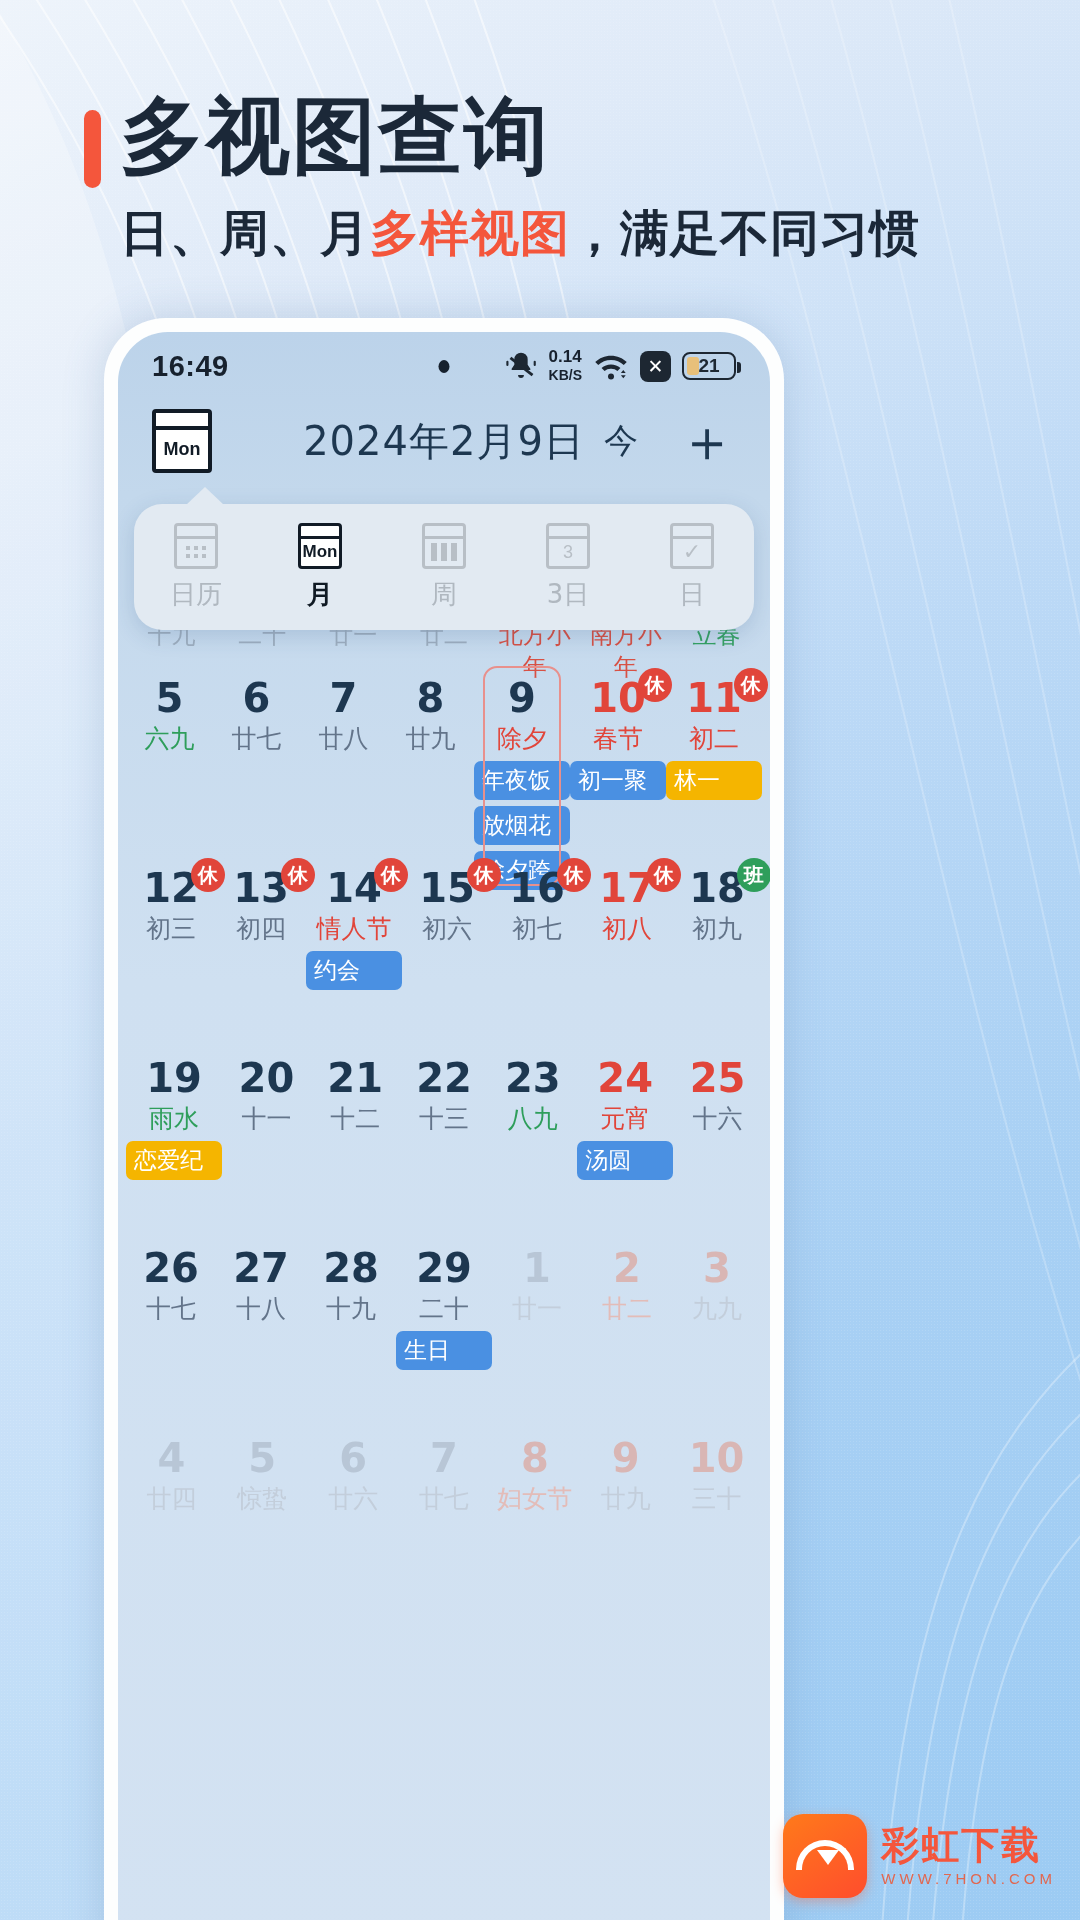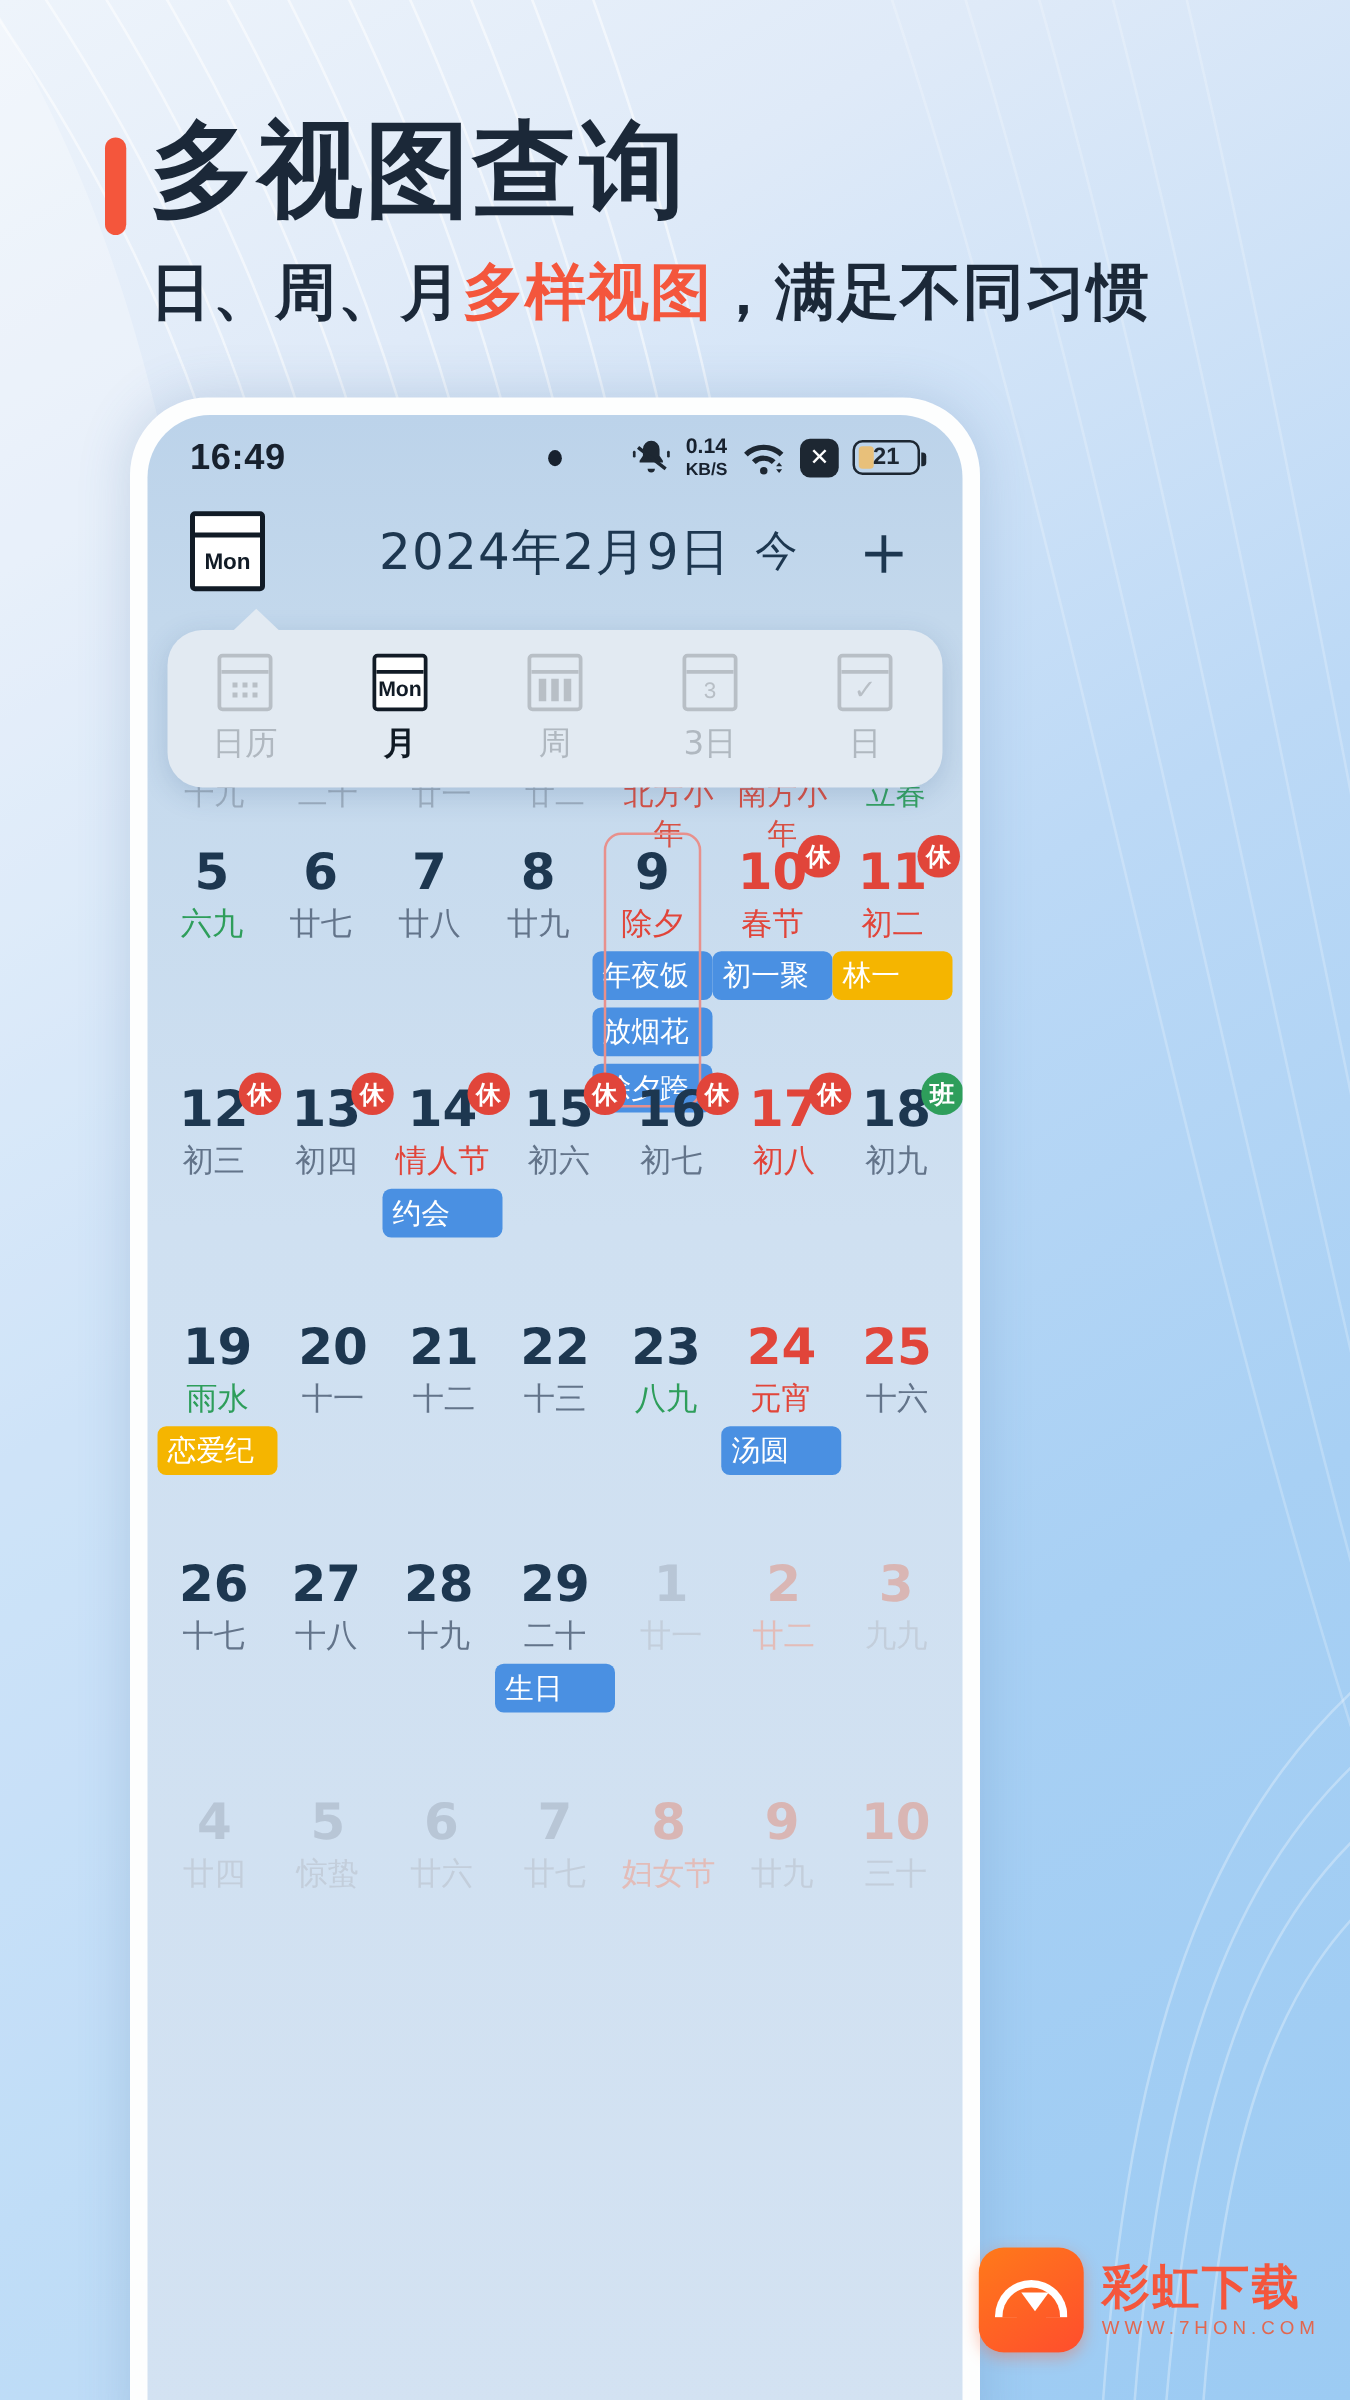--- a/index.html
+++ b/index.html
@@ -95,21 +95,21 @@
   .day .lun.dimred{color:#e3bcb8;}
   .badge{position:absolute;right:-26px;top:-8px;width:34px;height:34px;border-radius:50%;
     display:flex;align-items:center;justify-content:center;font-size:20px;color:#fff;font-weight:bold;}
   .badge.xiu{background:#e1453a;}
   .badge.ban{background:#2e9e5b;}
   .ev{margin-top:6px;min-width:96px;max-width:100px;padding:4px 8px;border-radius:7px;font-size:23px;color:#fff;
     text-align:left;background:#4a90e2;font-family:"DejaVu Sans",sans-serif;box-sizing:border-box;white-space:nowrap;}
   .ev.gold{background:#f5b500;}
   .sel-box{position:absolute;left:9px;right:9px;top:4px;bottom:-34px;border:2.5px solid #e8908c;border-radius:14px;}
   
-  .wm{position:absolute;right:24px;bottom:38px;display:flex;align-items:center;gap:14px;}
+  .wm{position:absolute;right:24px;bottom:22px;display:flex;align-items:center;gap:14px;}
   .wm-logo{width:84px;height:84px;border-radius:20px;background:linear-gradient(145deg,#ff7a1a,#ff4d2d);
     position:relative;box-shadow:0 4px 12px rgba(255,90,40,.35);}
   .wm-logo .rb{position:absolute;left:13px;top:26px;width:58px;height:30px;border-radius:29px 29px 0 0;
     border:6px solid #fff;border-bottom:none;box-sizing:border-box;}
   .wm-logo .ar{position:absolute;left:34px;top:36px;width:0;height:0;border-left:11px solid transparent;
     border-right:11px solid transparent;border-top:15px solid #fff;}
   .wm-txt{line-height:1;}
   .wm-t1{font-size:38px;font-weight:bold;color:#f4563c;letter-spacing:2px;font-family:"DejaVu Sans",sans-serif;}
   .wm-t2{font-size:15px;color:#e2674f;letter-spacing:4px;margin-top:7px;}
 </style>

